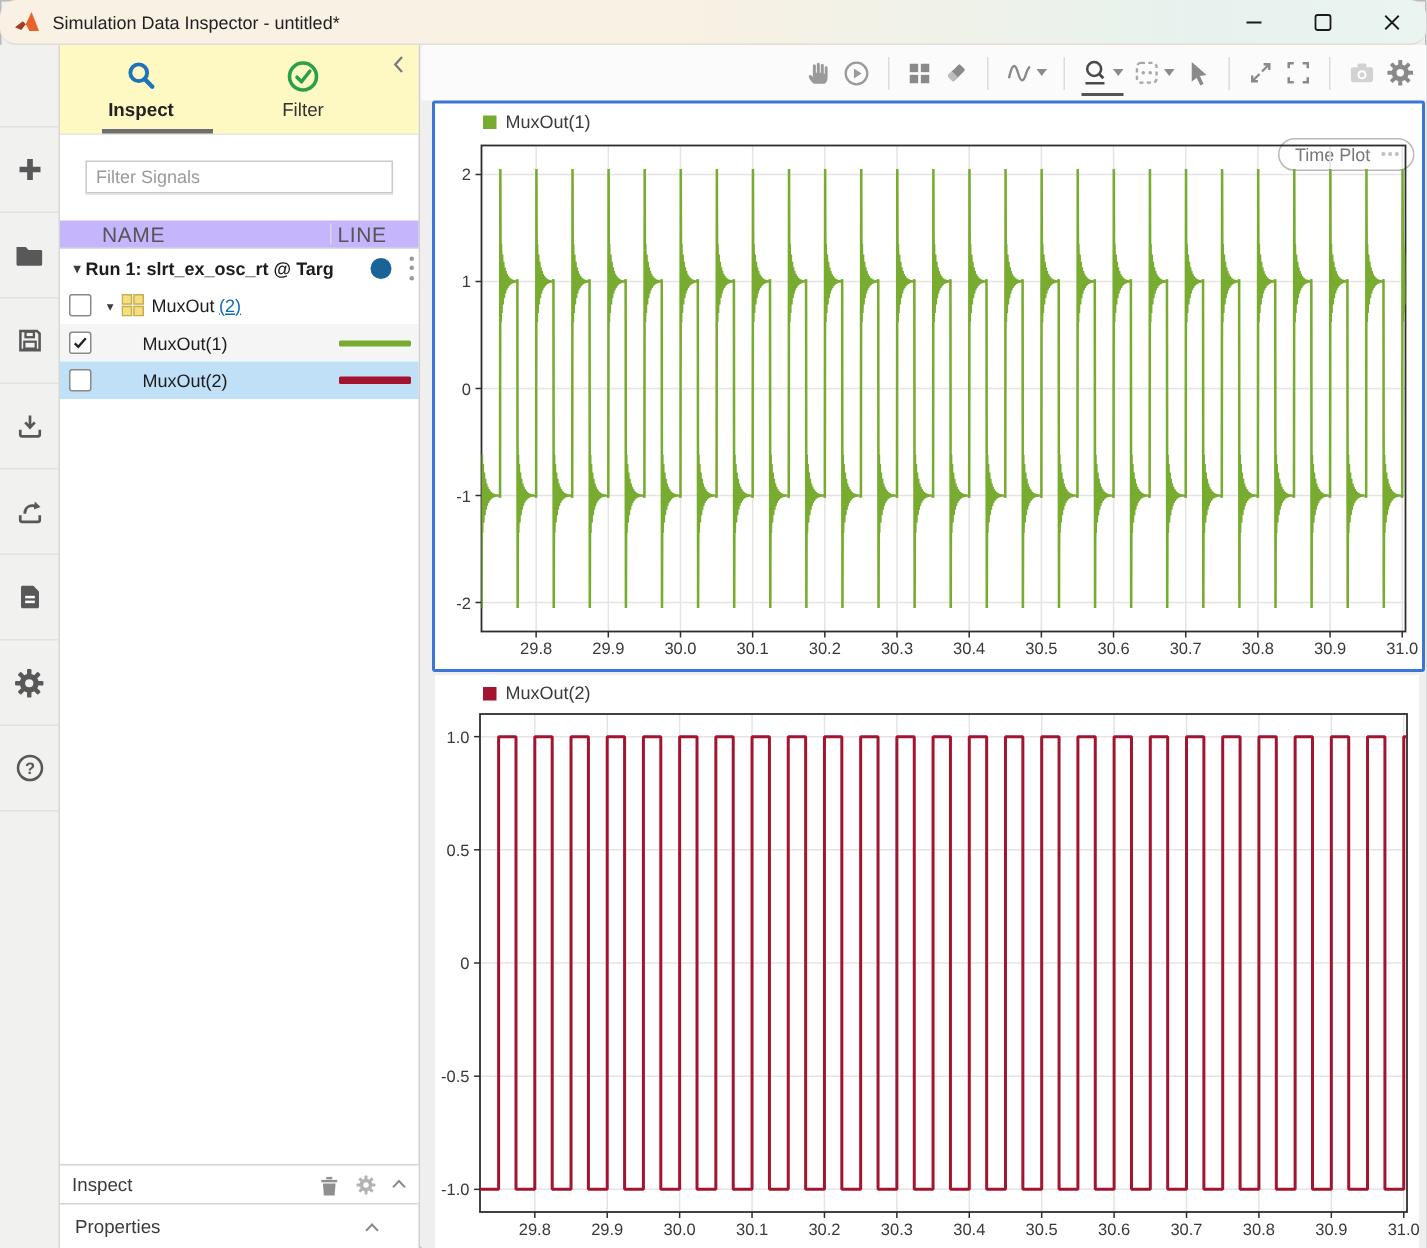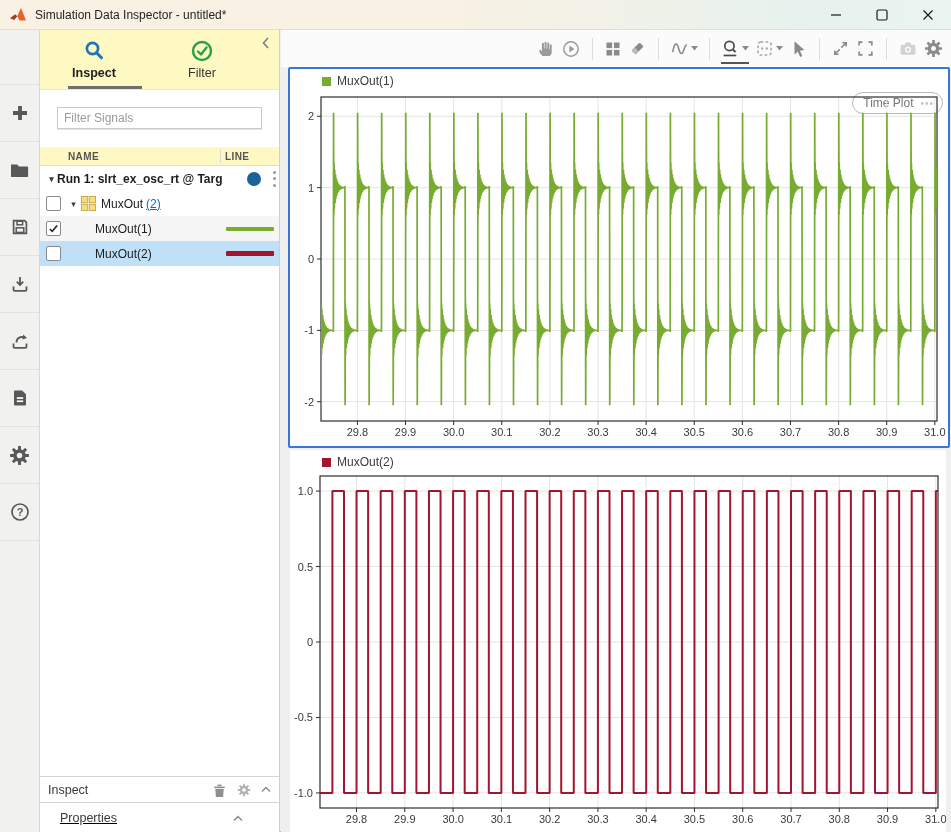--- a/index.html
+++ b/index.html
@@ -3,21 +3,21 @@
 <meta charset="utf-8">
 <style>
   * { margin:0; padding:0; box-sizing:border-box; }
   html,body { width:951px; height:832px; overflow:hidden; }
   body { position:relative; font-family:"Liberation Sans", sans-serif; background:#efefef;
          box-shadow: inset 0 0 0 1px rgba(0,0,0,.22); }
 
   
   .titlebar { position:absolute; left:0; top:0; width:951px; height:30px;
     background:linear-gradient(90deg,#f8f1e4 0%,#f8f1e4 48%,#eff2e9 68%,#e7f2ee 84%,#eaf5f1 100%);
-    display:flex; align-items:center; border-bottom:1px solid #e3ddd2; }
+    display:flex; align-items:center; border-bottom:1px solid #e3ddd2;border-radius:11px; }
   .app-icon { margin-left:9px; width:18px; height:18px; }
   .win-title { margin-left:8px; font-size:12px; color:#1f1f1f; }
   .win-btns { margin-left:auto; display:flex; height:30px; }
   .win-btn { width:46px; height:30px; display:flex; align-items:center; justify-content:center; }
 
   
   .iconstrip { position:absolute; left:0; top:30px; width:40px; height:802px;
     background:#f1f1f0; border-right:1px solid #d8d8d8; }
   .strip-spacer { height:55px; border-bottom:1px solid #e2e2e1; }
   .strip-cell { height:57px; display:flex; align-items:center; justify-content:center;
@@ -32,22 +32,22 @@
   .tab-label { font-size:12.5px; color:#333; }
   .tab.active .tab-label { font-weight:bold; color:#222; }
   .tab-underline { position:absolute; left:28px; bottom:0; width:74px; height:3px; background:#6e6e6e; }
   .collapse-btn { position:absolute; right:6px; top:6px; width:14px; height:14px; display:flex; align-items:center; justify-content:center; cursor:pointer; }
 
   .filter-row { height:23px; margin:17px; border-bottom:1px solid #e6e6e6; }
   .filter-row input { width:100%; height:100%; border:1px solid #c9c9c9; font-size:12px;
      padding:0 6px; color:#333; font-family:inherit; outline:none; }
   .filter-row input::placeholder { color:#9b9b9b; }
 
-  .thead { height:19px; background:#fef9c3; border-bottom:1px solid #dcdcdc; position:relative;
-     display:flex; align-items:center; font-size:10px; font-weight:bold; color:#555; letter-spacing:.4px; }
+  .thead { height:19px; background:#c4b5fd; border-bottom:1px solid #dcdcdc; position:relative;
+     display:flex; align-items:center; font-size:14px; font-weight:normal; color:#555; letter-spacing:.4px; }
   .th-name { position:absolute; left:28px; }
   .th-line { position:absolute; left:185px; }
   .th-div { position:absolute; left:180px; top:2px; bottom:2px; width:1px; background:#d9d9d9; }
 
   .sig-row { height:25px; display:flex; align-items:center; position:relative; font-size:12px; color:#1c1c1c; cursor:default; }
   .row-run { font-weight:bold; }
   .caret { font-size:9px; color:#3c3c3c; width:11px; text-align:center; }
   .run-caret { margin-left:6px; }
   .checkbox { position:absolute; left:6px; width:15px; height:15px; border:1px solid #8a8a8a;
      background:#fff; border-radius:2px; display:flex; align-items:center; justify-content:center; cursor:pointer; }
@@ -60,21 +60,21 @@
   .group-icon { margin:0 5px 0 2px; }
   .count-link { text-decoration:underline; cursor:pointer; margin-left:3px; }
   .leaf-label { margin-left:55px; }
   .line-swatch { position:absolute; left:186px; width:48px; border-radius:1px; }
 
   .archive-bar { position:absolute; left:0; right:0; bottom:29px; height:27px; background:#fff;
      border-top:1px solid #d4d4d4; border-bottom:1px solid #d4d4d4; display:flex; align-items:center; padding:0 8px; }
   .archive-label, .props-label { font-size:12.5px; color:#3a3a3a; flex:1; }
   .bar-ico { margin-left:10px; display:flex; cursor:pointer; }
   .props-bar { position:absolute; left:0; right:16px; bottom:0; height:28px; background:#fff;
-     display:flex; align-items:center; padding:0 20px;text-decoration:underline; }
+     display:flex; align-items:center; padding:0 10px; }
 
   
   .plotregion { position:absolute; left:281px; top:30px; right:0; bottom:0; background:#efefef; }
   .plot-toolbar { position:absolute; left:0; right:0; top:0; height:37px; background:#fbfbfb;
      display:flex; align-items:center; justify-content:flex-end; padding-right:5px; }
   .tbtn { height:27px; padding:0 3px; display:flex; align-items:center; justify-content:center; cursor:pointer; border-radius:2px; }
   .tsep { width:1px; height:22px; background:#dcdcdc; margin:0 8px; }
   .tbtn .caret-ico { margin-left:2px; }
   .tbtn.active-tool { position:relative; }
   .tbtn.active-tool::after { content:""; position:absolute; left:3px; right:3px; bottom:-2px; height:2px; background:#555; }

